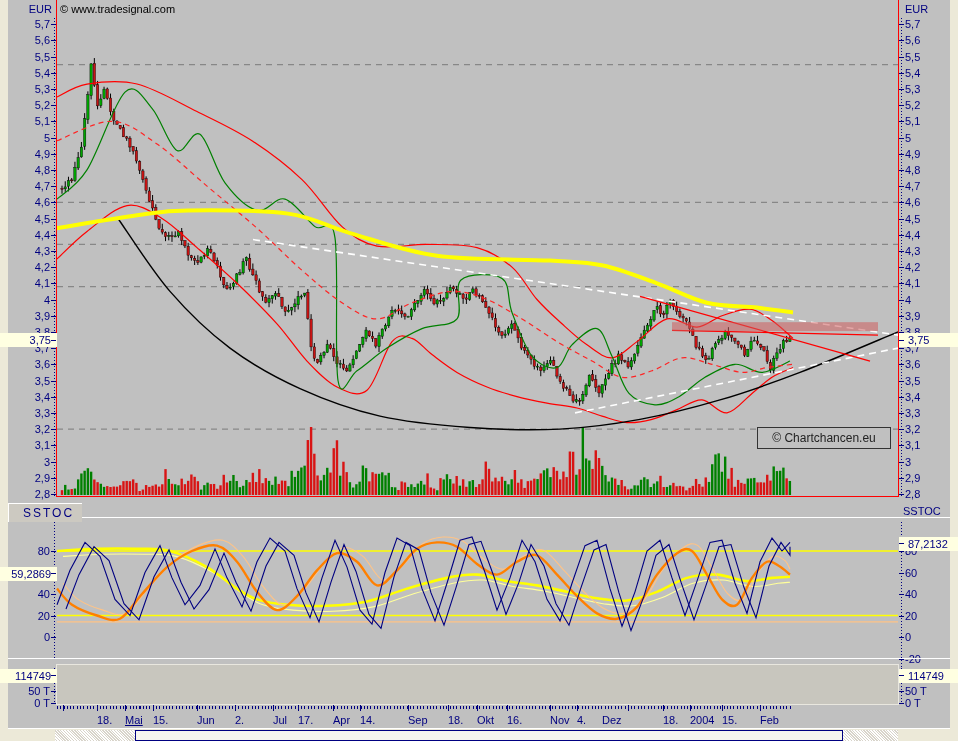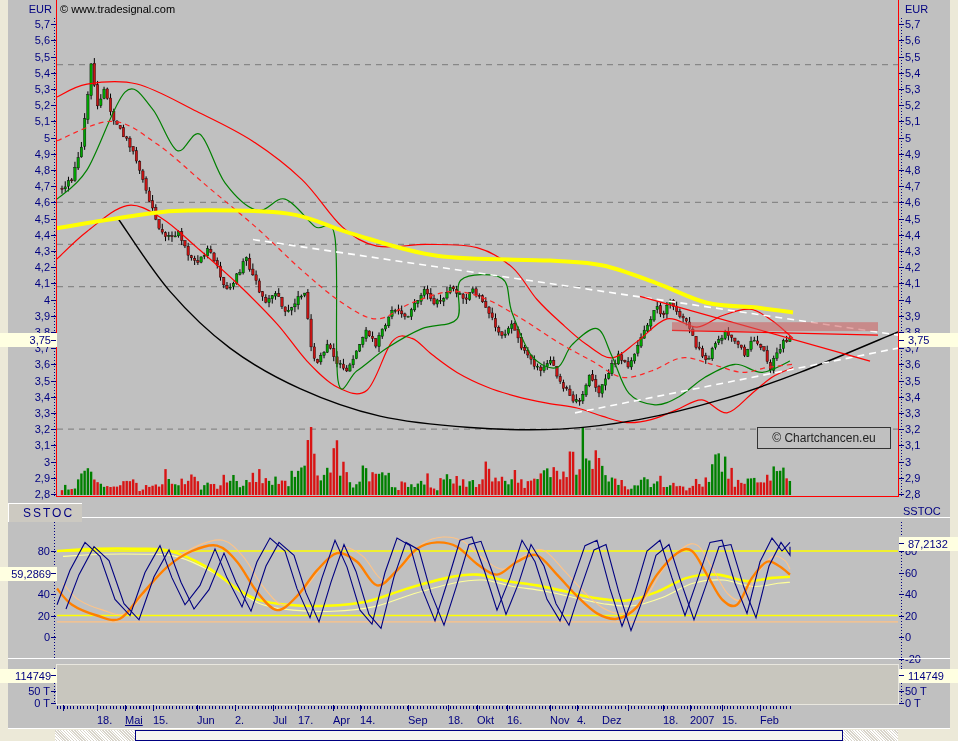--- a/index.html
+++ b/index.html
@@ -969,21 +969,21 @@
       <div class="txt" style="left:507px;top:714px;">16.</div>
       <div style="position:absolute;left:507px;top:705px;width:1px;height:6px;background:#000080;"></div>
       <div class="txt" style="left:550px;top:714px;">Nov</div>
       <div style="position:absolute;left:550px;top:705px;width:1px;height:6px;background:#000080;"></div>
       <div class="txt" style="left:577px;top:714px;">4.</div>
       <div style="position:absolute;left:577px;top:705px;width:1px;height:6px;background:#000080;"></div>
       <div class="txt" style="left:602px;top:714px;">Dez</div>
       <div style="position:absolute;left:628px;top:705px;width:1px;height:6px;background:#000080;"></div>
       <div class="txt" style="left:663px;top:714px;">18.</div>
       <div style="position:absolute;left:663px;top:705px;width:1px;height:6px;background:#000080;"></div>
-      <div class="txt" style="left:690px;top:714px;">2007</div>
+      <div class="txt" style="left:690px;top:714px;">2004</div>
       <div style="position:absolute;left:690px;top:705px;width:1px;height:6px;background:#000080;"></div>
       <div class="txt" style="left:722px;top:714px;">15.</div>
       <div style="position:absolute;left:722px;top:705px;width:1px;height:6px;background:#000080;"></div>
       <div class="txt" style="left:760px;top:714px;">Feb</div>
       <div style="position:absolute;left:760px;top:705px;width:1px;height:6px;background:#000080;"></div>
     </div>
 
   <div class="whairline"></div>
   <div class="scroll">
     <div class="track"></div>

